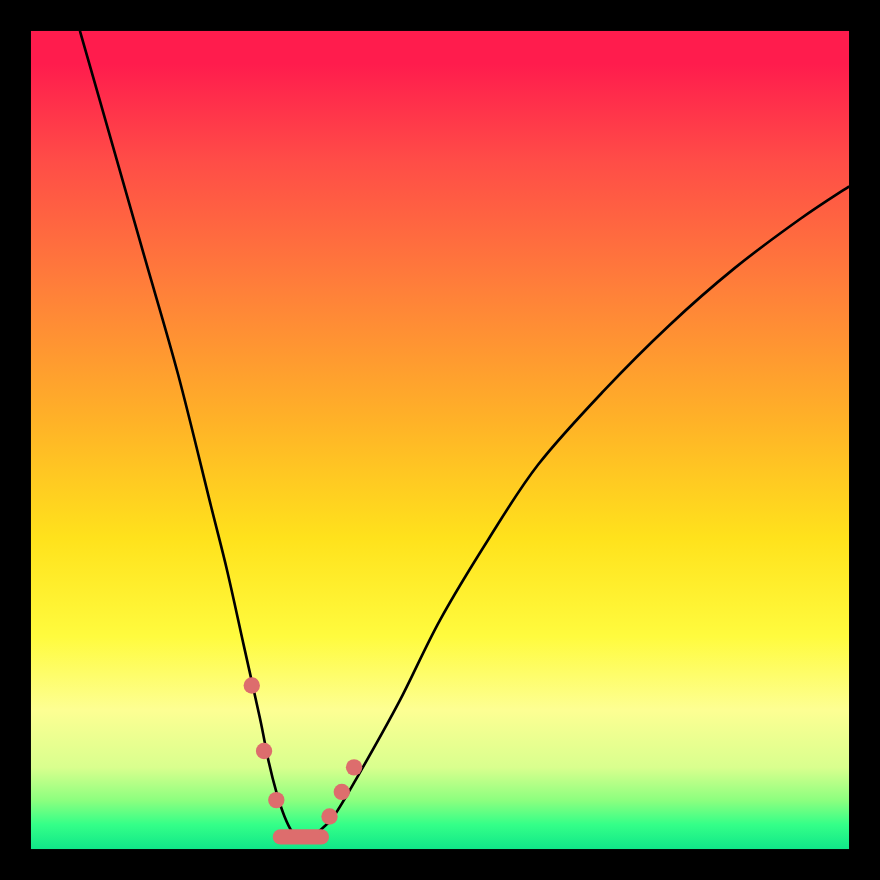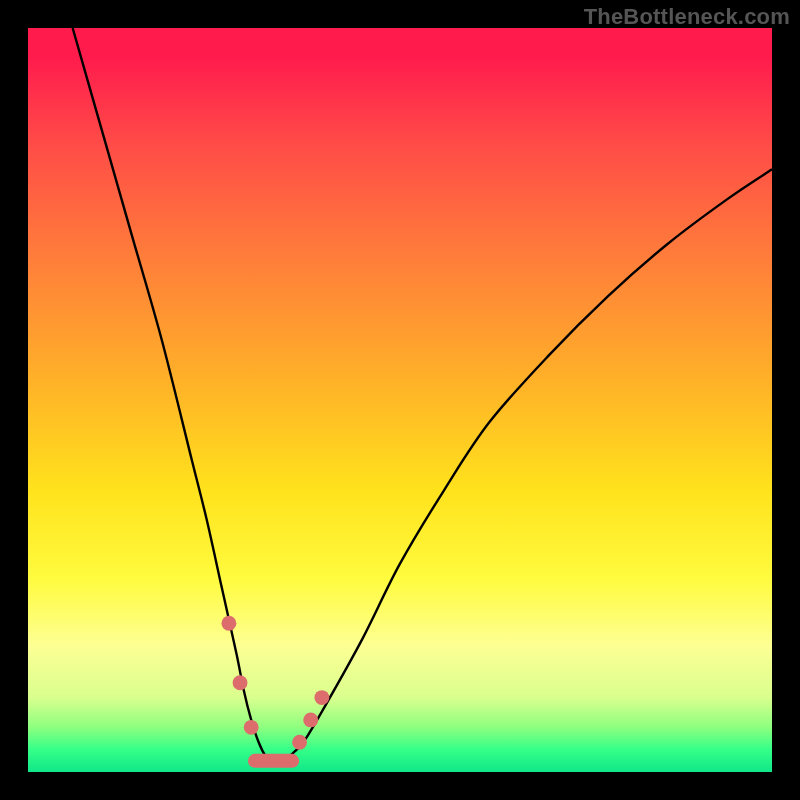--- a/index.html
+++ b/index.html
@@ -75,21 +75,20 @@
     fill: none;
     stroke: #dd6d6d;
     stroke-width: 14;
     stroke-linecap: round;
   }
 </style>
 </head>
 <body>
 
 <div class="frame">
-  <div class="attribution">TheBottleneck.com</div>
 
   <div class="plot">
     <div class="gradient"></div>
     <svg class="curve" viewBox="0 0 100 100" preserveAspectRatio="none">
       <path class="main" d="M 6 0 C 6.666666666666667 2.3333333333333335 8.666666666666666 9.333333333333332 10 14 C 11.333333333333334 18.666666666666668 12.666666666666668 23.333333333333332 14.000000000000002 28 C 15.333333333333336 32.66666666666667 16.666666666666668 37.00000000000001 18 42.00000000000001 C 19.333333333333332 47.00000000000001 21 54 22 58 C 23 62 23.333333333333332 63.166666666666664 24 66 C 24.666666666666668 68.83333333333333 25.333333333333332 72 26 75 C 26.666666666666668 78 27.500000000000004 81.66666666666667 28.000000000000004 84 C 28.500000000000004 86.33333333333333 28.666666666666664 87.5 28.999999999999996 89 C 29.33333333333333 90.5 29.666666666666664 91.83333333333333 30 93 C 30.333333333333336 94.16666666666667 30.666666666666668 95.16666666666667 31 96 C 31.333333333333332 96.83333333333333 31.666666666666668 97.5 32 98 C 32.333333333333336 98.5 32.666666666666664 98.83333333333333 33 99 C 33.333333333333336 99.16666666666667 33.666666666666664 99.16666666666667 34 99 C 34.333333333333336 98.83333333333333 34.5 98.5 35 98 C 35.5 97.5 36.166666666666664 97.16666666666667 37 96 C 37.833333333333336 94.83333333333333 38.666666666666664 93.33333333333333 40 91 C 41.333333333333336 88.66666666666667 43.333333333333336 85.16666666666667 45 82 C 46.666666666666664 78.83333333333333 48.166666666666664 75.33333333333333 50 72 C 51.833333333333336 68.66666666666667 54.00000000000001 65.16666666666667 56.00000000000001 62 C 58.00000000000001 58.833333333333336 59.66666666666667 56 62 53 C 64.33333333333333 50 67.33333333333333 46.83333333333333 70 43.99999999999999 C 72.66666666666667 41.16666666666666 75.33333333333333 38.5 78 36 C 80.66666666666667 33.5 83.33333333333333 31.166666666666668 86 29 C 88.66666666666667 26.833333333333332 91.66666666666667 24.666666666666668 94 23 C 96.33333333333333 21.333333333333332 99 19.666666666666668 100 19" vector-effect="non-scaling-stroke"></path>
       <g>
           <path class="thickseg" vector-effect="non-scaling-stroke" d="M 30.5 98.5 L 35.5 98.5"></path>
           <circle class="dot" cx="27" cy="80" r="1"></circle>
           <circle class="dot" cx="28.499999999999996" cy="88" r="1"></circle>
           <circle class="dot" cx="30" cy="94" r="1"></circle>

